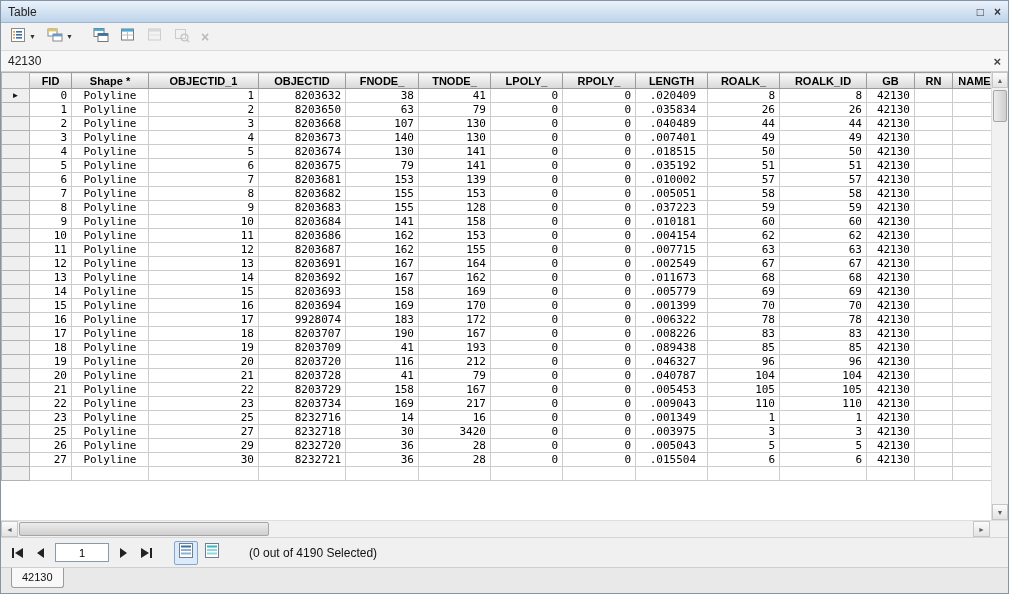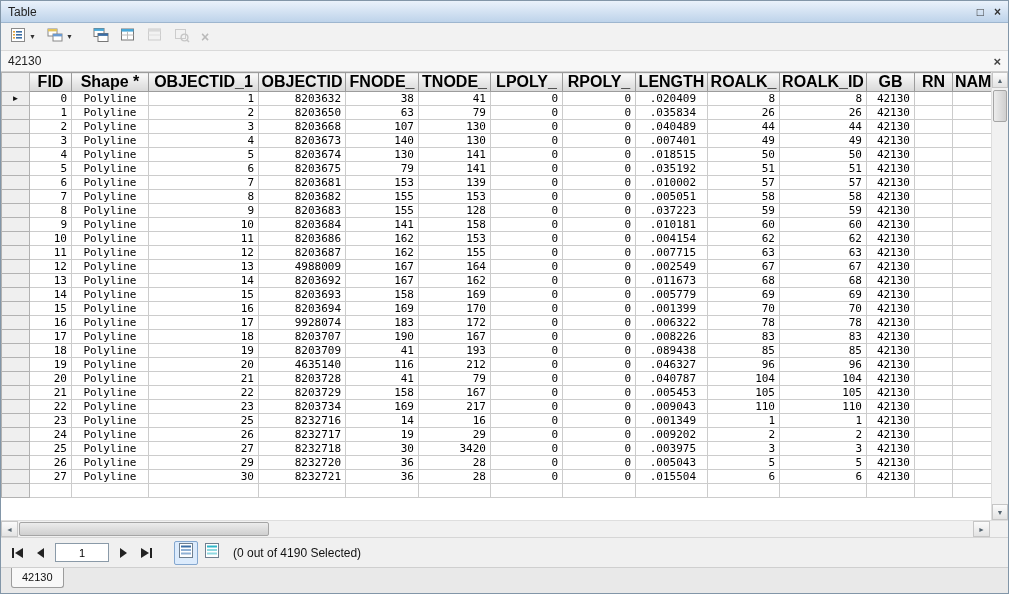--- a/index.html
+++ b/index.html
@@ -24,21 +24,21 @@
 
   
   .tabstrip { height:21px; flex:0 0 auto; background:#f7f7f7; border-bottom:1px solid #cfcfcf; display:flex; align-items:center; padding:0 7px; }
   .tabstrip-label { font-size:12px; color:#222; }
   .tabstrip-close { margin-left:auto; font-size:13px; font-weight:bold; color:#444; line-height:1; }
 
   
   .table-area { flex:1 1 auto; min-height:0; display:flex; background:#fff; }
   .table-content { flex:1 1 auto; overflow:hidden; background:#fff; }
   table.attr { border-collapse:collapse; table-layout:fixed; width:995px; }
-  .attr th { height:16px; background:linear-gradient(#fafafa,#d8d8d8); border:1px solid #9c9c9c; font-size:16px; font-weight:bold; color:#000; text-align:center; padding:0 2px; white-space:nowrap; overflow:hidden; }
+  .attr th { height:16px; background:linear-gradient(#fafafa,#d8d8d8); border:1px solid #9c9c9c; font-size:11px; font-weight:bold; color:#000; text-align:center; padding:0 2px; white-space:nowrap; overflow:hidden; }
   .attr td { height:14px; border:1px solid #cccccc; background:#fff; padding:0 4px; font-family:"DejaVu Sans Mono",monospace; font-size:11px; color:#000; white-space:nowrap; overflow:hidden; }
   .attr td.num { text-align:right; }
   .attr td.left { text-align:center; }
   .attr td.len { text-align:right; padding-right:11px; }
   .attr th.rowsel, .attr td.rowsel { background:#efefef; border:1px solid #b2b2b2; padding:0; text-align:center; font-size:8px; color:#111; font-family:"Liberation Sans",sans-serif; }
 
   
   .vscroll { flex:0 0 17px; width:17px; background:#f1f1f1; border-left:1px solid #dedede; display:flex; flex-direction:column; }
   .sbtn { flex:0 0 16px; display:flex; align-items:center; justify-content:center; background:linear-gradient(#fbfbfb,#e3e3e3); border:1px solid #c6c6c6; color:#55646f; font-size:7px; line-height:1; }
   .vtrack { flex:1 1 auto; position:relative; }
@@ -49,21 +49,21 @@
   .hthumb { position:absolute; top:1px; bottom:1px; left:1px; width:250px; background:linear-gradient(#ececec,#cfcfcf); border:1px solid #a5a5a5; border-radius:2px; }
   .hcorner { flex:0 0 18px; background:#f1f1f1; }
 
   
   .navbar { height:30px; flex:0 0 auto; background:#f0f0f0; border-top:1px solid #d6d6d6; display:flex; align-items:center; padding:0 8px; gap:5px; }
   .navbtn { width:18px; height:18px; display:flex; align-items:center; justify-content:center; background:transparent; border:none; }
   .recinput { width:54px; height:19px; border:1px solid #8a9aa8; background:#fff; text-align:center; font-size:11px; font-family:"Liberation Sans",sans-serif; }
   .rec-toggles { display:flex; gap:2px; margin-left:14px; }
   .ricon { width:24px; height:24px; display:flex; align-items:center; justify-content:center; border:1px solid transparent; border-radius:2px; }
   .ricon.selected { background:#dcebfc; border:1px solid #84a7cf; }
-  .status-text { font-size:12px; color:#111; margin-left:4px; }
+  .status-text { font-size:12px; color:#111; margin-left:20px; }
 
   
   .bottombar { height:26px; flex:0 0 auto; background:#e9e9e9; border-top:1px solid #cfcfcf; display:flex; align-items:flex-start; padding:0 6px; }
   .bottom-tab { margin-left:4px; padding:3px 10px 4px; background:#f8f8f8; border:1px solid #9c9c9c; border-top:none; border-radius:0 0 3px 3px; font-size:11px; color:#111; }
 </style>
 </head>
 <body>
 
 <div class="window">
 
@@ -399,21 +399,21 @@
               <td class="num">63</td>
               <td class="num">42130</td>
               <td class="num"></td>
               <td class="num"></td>
             </tr>
             <tr>
               <td class="rowsel"></td>
               <td class="num">12</td>
               <td class="left">Polyline</td>
               <td class="num">13</td>
-              <td class="num">4988009</td>
+              <td class="num">8203691</td>
               <td class="num">167</td>
               <td class="num">164</td>
               <td class="num">0</td>
               <td class="num">0</td>
               <td class="len">.002549</td>
               <td class="num">67</td>
               <td class="num">67</td>
               <td class="num">42130</td>
               <td class="num"></td>
               <td class="num"></td>
@@ -518,21 +518,21 @@
               <td class="num">85</td>
               <td class="num">42130</td>
               <td class="num"></td>
               <td class="num"></td>
             </tr>
             <tr>
               <td class="rowsel"></td>
               <td class="num">19</td>
               <td class="left">Polyline</td>
               <td class="num">20</td>
-              <td class="num">4635140</td>
+              <td class="num">8203720</td>
               <td class="num">116</td>
               <td class="num">212</td>
               <td class="num">0</td>
               <td class="num">0</td>
               <td class="len">.046327</td>
               <td class="num">96</td>
               <td class="num">96</td>
               <td class="num">42130</td>
               <td class="num"></td>
               <td class="num"></td>
@@ -594,37 +594,20 @@
               <td class="left">Polyline</td>
               <td class="num">25</td>
               <td class="num">8232716</td>
               <td class="num">14</td>
               <td class="num">16</td>
               <td class="num">0</td>
               <td class="num">0</td>
               <td class="len">.001349</td>
               <td class="num">1</td>
               <td class="num">1</td>
-              <td class="num">42130</td>
-              <td class="num"></td>
-              <td class="num"></td>
-            </tr>
-            <tr>
-              <td class="rowsel"></td>
-              <td class="num">24</td>
-              <td class="left">Polyline</td>
-              <td class="num">26</td>
-              <td class="num">8232717</td>
-              <td class="num">19</td>
-              <td class="num">29</td>
-              <td class="num">0</td>
-              <td class="num">0</td>
-              <td class="len">.009202</td>
-              <td class="num">2</td>
-              <td class="num">2</td>
               <td class="num">42130</td>
               <td class="num"></td>
               <td class="num"></td>
             </tr>
             <tr>
               <td class="rowsel"></td>
               <td class="num">25</td>
               <td class="left">Polyline</td>
               <td class="num">27</td>
               <td class="num">8232718</td>

